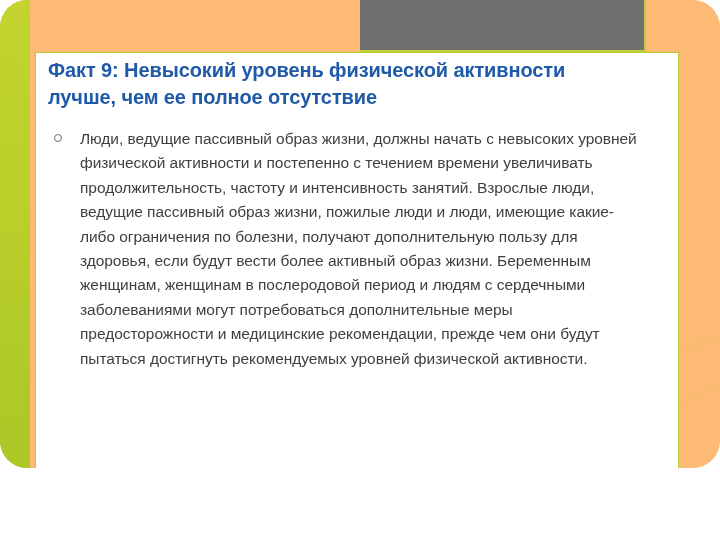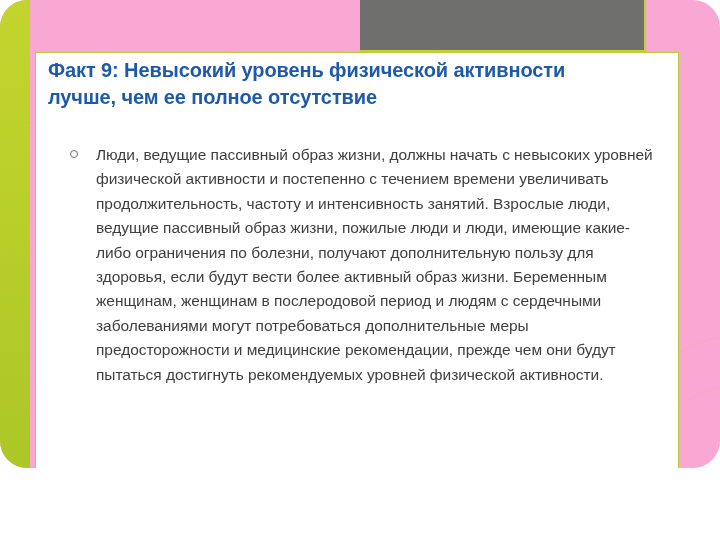--- a/index.html
+++ b/index.html
@@ -10,21 +10,21 @@
     width: 720px;
     height: 540px;
     background: #ffffff;
     font-family: "Liberation Sans", sans-serif;
     overflow: hidden;
   }
   .slide {
     position: relative;
     width: 720px;
     height: 468px;
-    background: #f9a8d4;
+    background: #fdba74;
     overflow: hidden;
     border-radius: 27px;
   }
   
   .left-band {
     position: absolute;
     left: 0;
     top: 0;
     width: 30px;
     height: 540px;
@@ -88,21 +88,21 @@
     font-weight: bold;
     line-height: 27px;
     letter-spacing: -0.1px;
   }
 
   .body-list {
     position: absolute;
     left: 48px;
     top: 127px;
     width: 590px;
-    margin: 16px;
+    margin: 0;
     padding: 0;
     list-style: none;
   }
   .bullet-row {
     position: relative;
     padding-left: 32px;
   }
   .bullet-mark {
     position: absolute;
     left: 6px;

